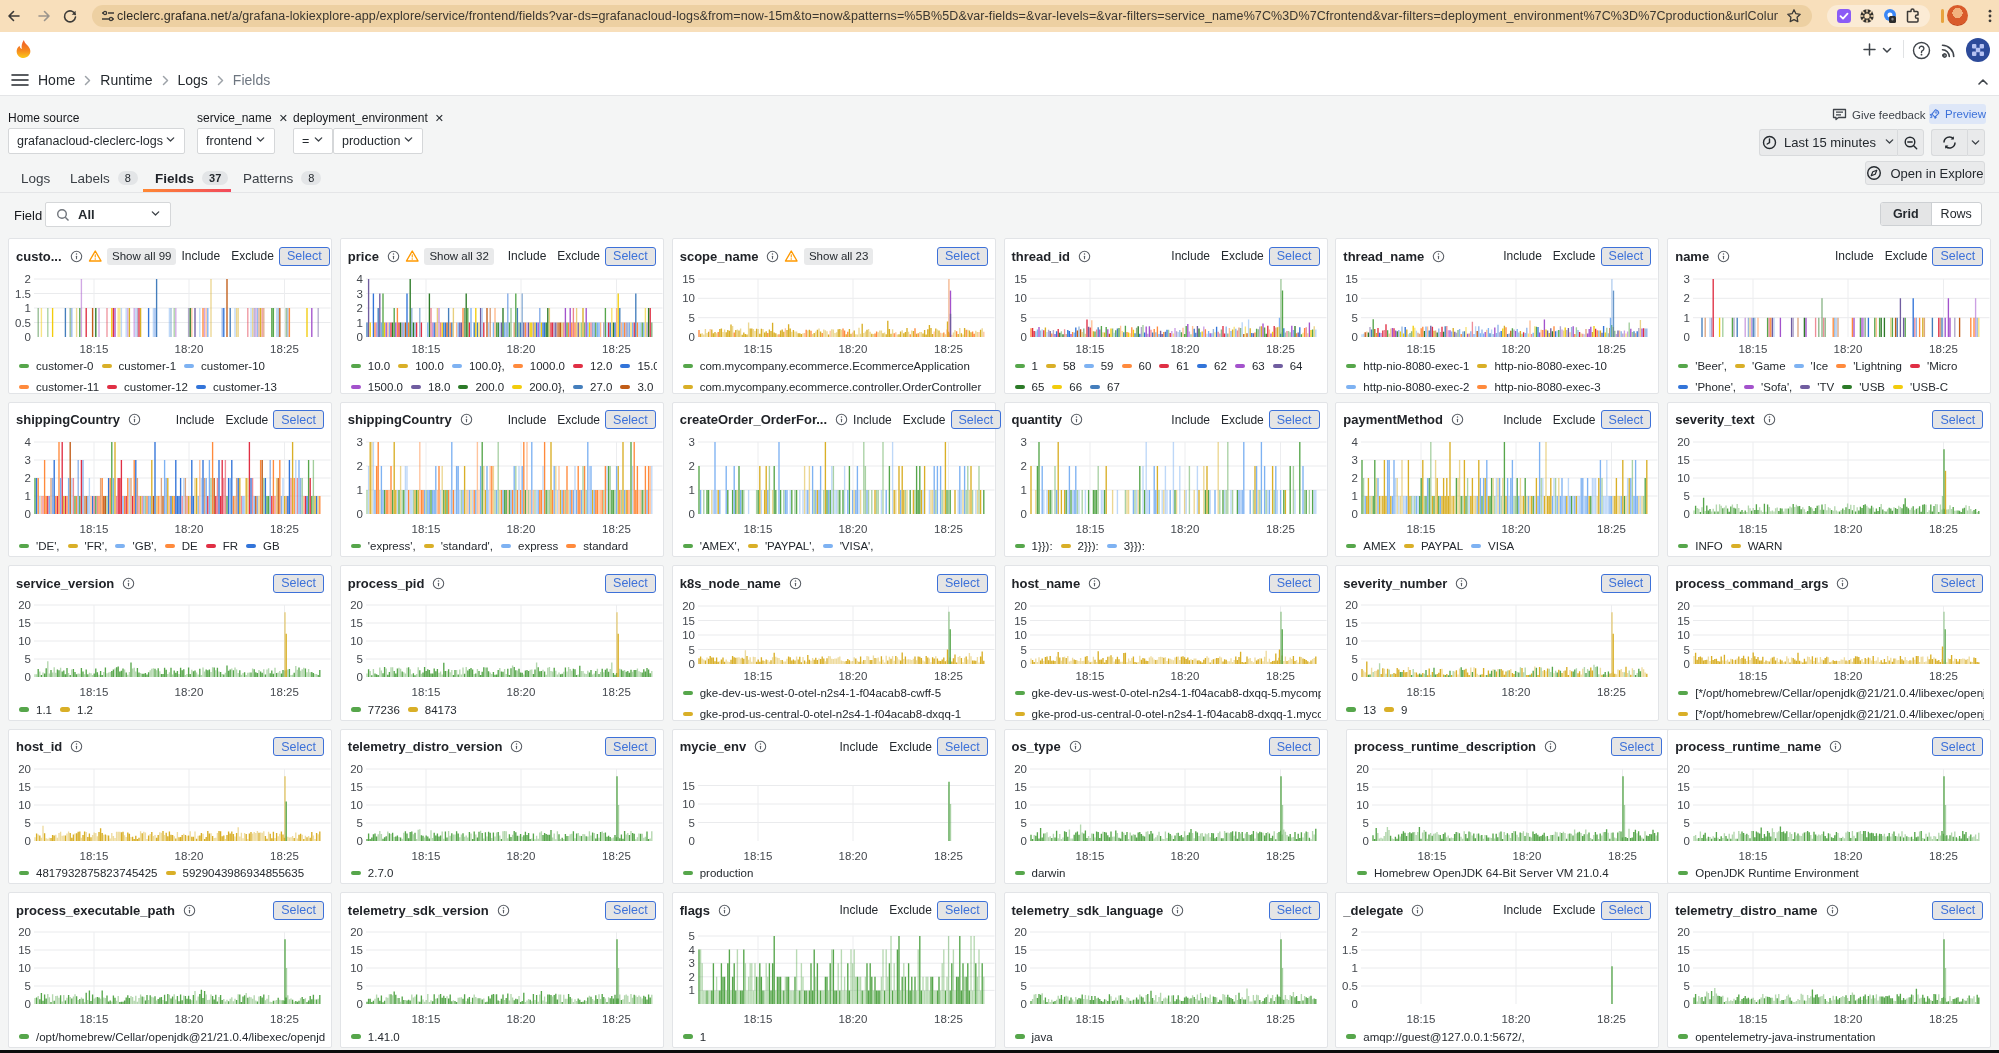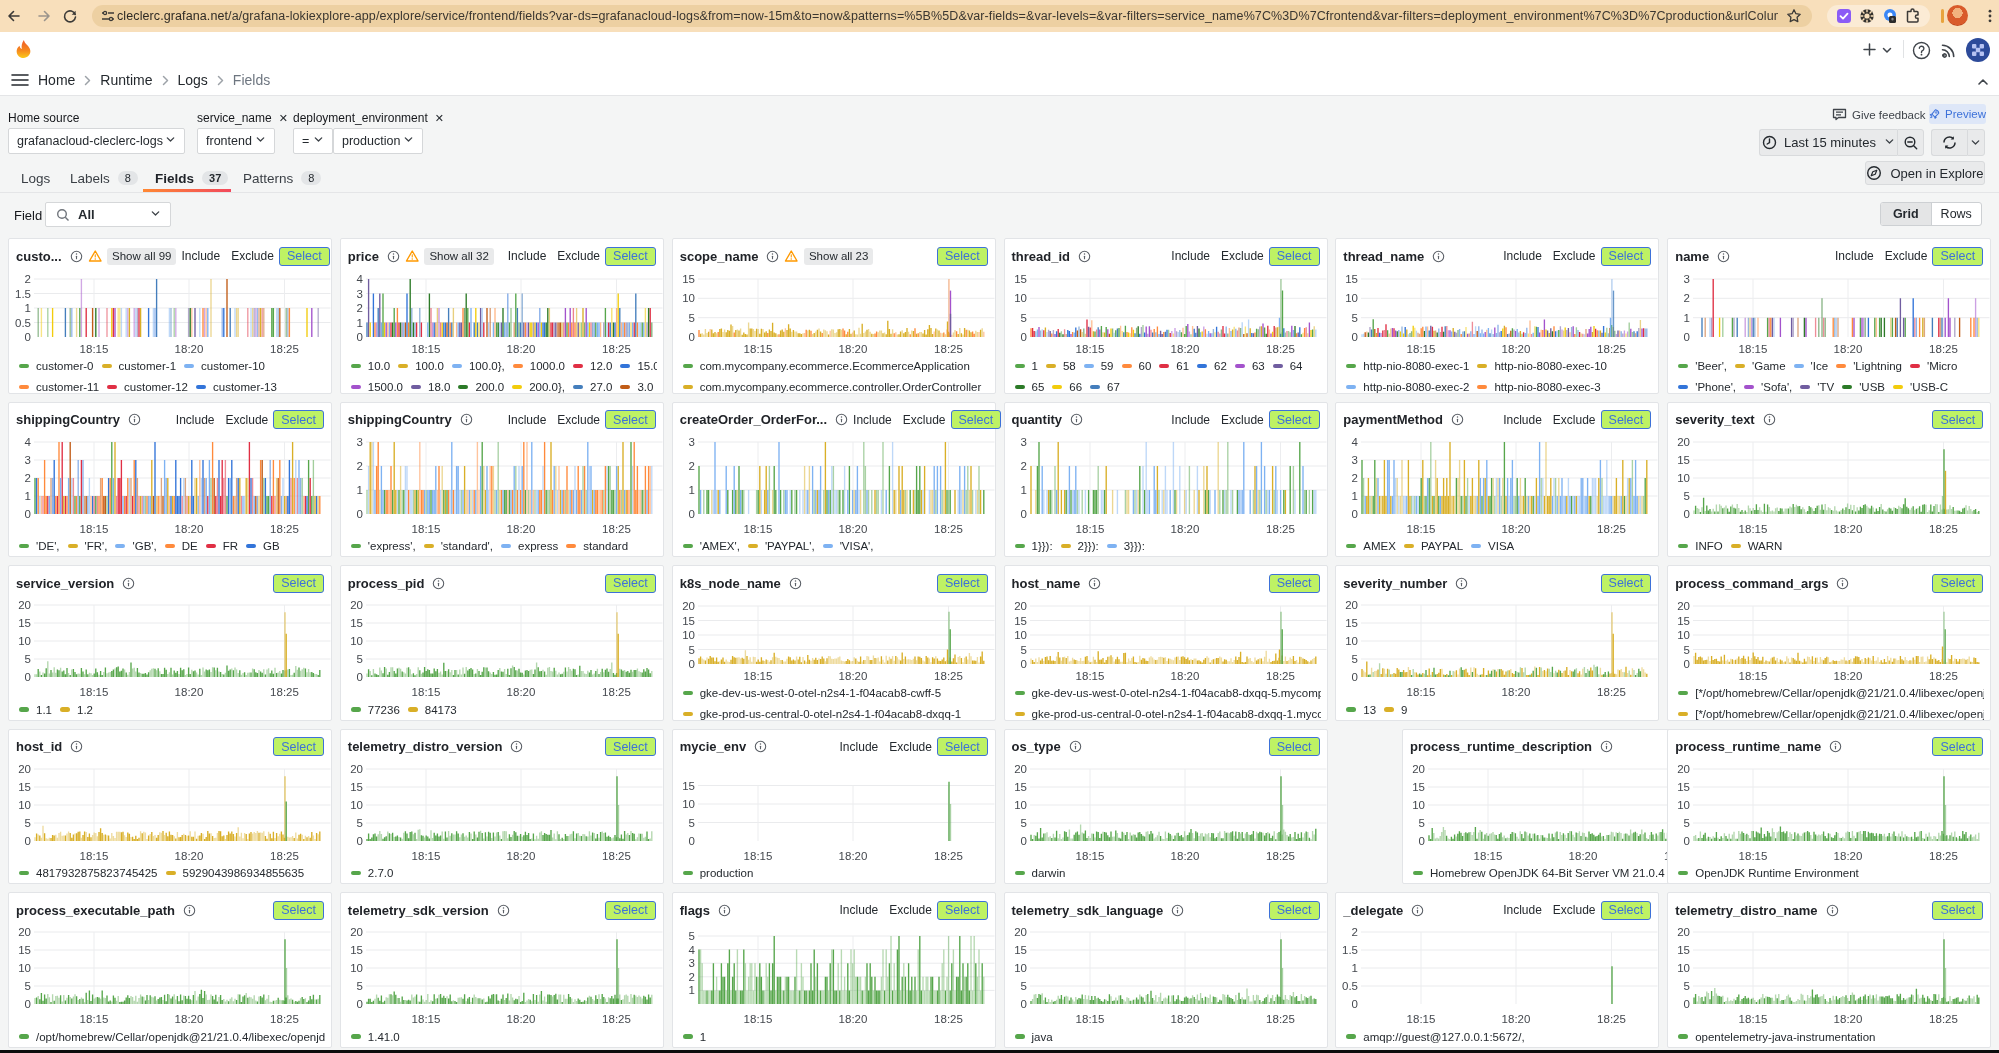--- a/index.html
+++ b/index.html
@@ -34,21 +34,21 @@
 #grt .on{background:#E4E5E6;font-weight:700;border-right:1px solid #CDD0D3}
 
 #fsearch{position:absolute;left:45px;top:202px;width:126px;height:25px;border:1px solid #D5D7D9;border-radius:2px;background:#fff;display:flex;align-items:center;font-size:13px;font-weight:700;color:#24292E}
 
 .p{position:absolute;width:324px;height:155.5px;background:#fff;border:1px solid #E2E4E7;border-radius:2px}
 .phd{position:absolute;left:7px;top:7px;right:7px;height:20px;display:flex;align-items:center;gap:5px}
 .pt{font-size:13px;font-weight:700;color:#202328;white-space:nowrap}
 .ic{flex:0 0 auto}
 .sa{background:#E9EAEB;border-radius:3px;font-size:11.5px;font-weight:500;color:#24292E;padding:2.5px 5px;white-space:nowrap}
 .ie{font-size:12px;font-weight:500;color:#24292E;margin-left:6px}
-.sel{border:1px solid #3D71D9;border-radius:3px;color:#3D71D9;font-size:12.5px;font-weight:500;padding:1.5px 7px;background:#bef264}
+.sel{border:1px solid #3D71D9;border-radius:3px;color:#3D71D9;font-size:12.5px;font-weight:500;padding:1.5px 7px;background:#e5e5e5}
 .cv{position:absolute;left:0;top:0}
 .lg{position:absolute;left:10px;right:6px;height:14px;overflow:hidden}
 .lr{display:flex;white-space:nowrap}
 .li{font-size:11.5px;color:#24292E;margin-right:8px;display:flex;align-items:center}
 .li i{display:inline-block;width:10px;height:4.5px;border-radius:2.5px;margin-right:7px;flex:0 0 auto}
 </style></head><body>
 <div id="page">
     <div id="chrome">
       <svg width="16" height="16" viewBox="0 0 16 16" style="position:absolute;left:6px;top:8px">
         <path d="M13 8H3.5M7.5 3.5 3 8l4.5 4.5" stroke="#3C3A37" stroke-width="1.6" fill="none" stroke-linecap="round" stroke-linejoin="round"></path>
@@ -1277,21 +1277,21 @@
         <path d="M26.0 111.0V104.7M27.6 111.0V109.0M30.8 111.0V105.8M32.4 111.0V102.2M34.0 111.0V108.4M35.6 111.0V98.1M37.2 111.0V107.6M38.8 111.0V103.6M46.8 111.0V107.9M50.0 111.0V107.6M51.6 111.0V100.7M59.6 111.0V101.2M61.2 111.0V102.0M62.8 111.0V106.8M69.2 111.0V104.8M70.8 111.0V102.4M72.4 111.0V101.4M74.0 111.0V104.8M78.8 111.0V103.5M80.4 111.0V100.6M82.0 111.0V108.1M88.4 111.0V103.8M91.6 111.0V101.5M93.2 111.0V101.9M94.8 111.0V108.0M96.4 111.0V103.7M99.6 111.0V101.9M101.2 111.0V102.6M102.8 111.0V105.2M104.4 111.0V107.3M106.0 111.0V101.4M110.8 111.0V100.4M114.0 111.0V107.8M115.6 111.0V108.6M117.2 111.0V101.8M120.4 111.0V105.1M122.0 111.0V101.9M126.8 111.0V105.6M130.0 111.0V104.8M131.6 111.0V107.5M133.2 111.0V102.5M134.8 111.0V101.9M136.4 111.0V103.9M138.0 111.0V105.7M139.6 111.0V106.5M144.4 111.0V104.2M146.0 111.0V101.0M147.6 111.0V103.6M155.6 111.0V105.9M163.6 111.0V102.7M165.2 111.0V103.9M168.4 111.0V108.9M170.0 111.0V105.6M173.2 111.0V102.8M174.8 111.0V106.1M176.4 111.0V104.9M178.0 111.0V107.2M182.8 111.0V104.9M184.4 111.0V102.4M186.0 111.0V99.0M190.8 111.0V101.2M192.4 111.0V102.5M198.8 111.0V106.4M206.8 111.0V103.0M208.4 111.0V103.3M210.0 111.0V108.2M211.6 111.0V106.9M216.4 111.0V108.3M218.0 111.0V108.3M221.2 111.0V102.7M226.0 111.0V102.3M227.6 111.0V101.2M230.8 111.0V101.5M232.4 111.0V108.7M234.0 111.0V101.9M237.2 111.0V102.0M238.8 111.0V108.2M242.0 111.0V102.1M245.2 111.0V105.0M246.8 111.0V104.2M248.4 111.0V101.0M253.2 111.0V103.2M254.8 111.0V101.8M256.4 111.0V102.2M259.6 111.0V105.4M261.2 111.0V103.0M264.4 111.0V103.6M266.0 111.0V107.9M267.6 111.0V105.8M270.8 111.0V109.2M274.0 111.0V102.0M275.6 111.0V100.7M283.6 111.0V106.4M285.2 111.0V104.1M290.0 111.0V101.9M291.6 111.0V109.0M293.2 111.0V103.8M294.8 111.0V107.9M296.4 111.0V102.2M301.2 111.0V101.5M304.4 111.0V107.8M310.8 111.0V98.8M276.0 111.0V46.2" stroke="#56A64B" stroke-width="1.35" fill="none"></path>
         <path d="M29.2 111.0V104.9M40.4 111.0V103.3M42.0 111.0V102.3M43.6 111.0V107.3M45.2 111.0V106.3M48.4 111.0V103.8M53.2 111.0V108.2M54.8 111.0V104.1M56.4 111.0V109.1M58.0 111.0V107.6M64.4 111.0V99.4M66.0 111.0V108.6M67.6 111.0V108.5M75.6 111.0V94.4M77.2 111.0V102.6M83.6 111.0V106.0M85.2 111.0V108.1M86.8 111.0V103.5M90.0 111.0V107.6M98.0 111.0V101.8M107.6 111.0V106.7M109.2 111.0V106.5M112.4 111.0V102.9M118.8 111.0V102.7M123.6 111.0V109.1M125.2 111.0V102.6M128.4 111.0V104.3M141.2 111.0V101.8M142.8 111.0V101.2M149.2 111.0V108.5M150.8 111.0V107.2M152.4 111.0V105.2M154.0 111.0V101.7M157.2 111.0V108.8M158.8 111.0V109.0M160.4 111.0V101.6M162.0 111.0V107.9M166.8 111.0V105.4M171.6 111.0V103.0M179.6 111.0V101.3M181.2 111.0V105.4M187.6 111.0V103.0M189.2 111.0V108.2M194.0 111.0V105.9M195.6 111.0V103.5M197.2 111.0V103.0M200.4 111.0V103.6M202.0 111.0V104.3M203.6 111.0V103.0M205.2 111.0V107.3M213.2 111.0V103.1M214.8 111.0V101.5M219.6 111.0V101.0M222.8 111.0V102.5M224.4 111.0V103.3M229.2 111.0V105.8M235.6 111.0V103.5M240.4 111.0V103.4M243.6 111.0V104.5M250.0 111.0V108.5M251.6 111.0V101.7M258.0 111.0V102.7M262.8 111.0V102.0M269.2 111.0V101.2M272.4 111.0V102.9M277.2 111.0V104.6M278.8 111.0V99.4M280.4 111.0V101.7M282.0 111.0V104.9M286.8 111.0V107.5M288.4 111.0V107.1M298.0 111.0V107.5M299.6 111.0V103.3M302.8 111.0V102.0M306.0 111.0V109.2M307.6 111.0V100.9M309.2 111.0V104.5" stroke="#56A64B" stroke-width="1.35" fill="none" opacity="0.45"></path>
         <path d="M277.5 111.0V75.0" stroke="#56A64B" stroke-width="1.35" fill="none" opacity="0.5"></path>
       </svg>
       <div class="lg" style="top:137.5px">
         <div class="lr">
           <span class="li"><i style="background:#56A64B"></i>darwin</span>
         </div>
       </div>
     </div>
-    <div class="p" style="left:1402px;top:728.5px">
+    <div class="p" style="left:1346px;top:728.5px">
       <div class="phd">
         <span class="pt">process_runtime_description</span>
         <svg class="ic" width="13" height="13" viewBox="0 0 14 14" style="margin-left:3px">
           <circle cx="7" cy="7" r="5.6" fill="none" stroke="#5A5F66" stroke-width="1.15"></circle>
           <rect x="6.4" y="6.1" width="1.2" height="3.8" rx="0.6" fill="#5A5F66"></rect>
           <circle cx="7" cy="4.3" r="0.8" fill="#5A5F66"></circle>
         </svg>
         <span class="sel" style="margin-left:auto">Select</span>
       </div>
       <svg class="cv" width="324" height="156" viewBox="0 0 324 156">

